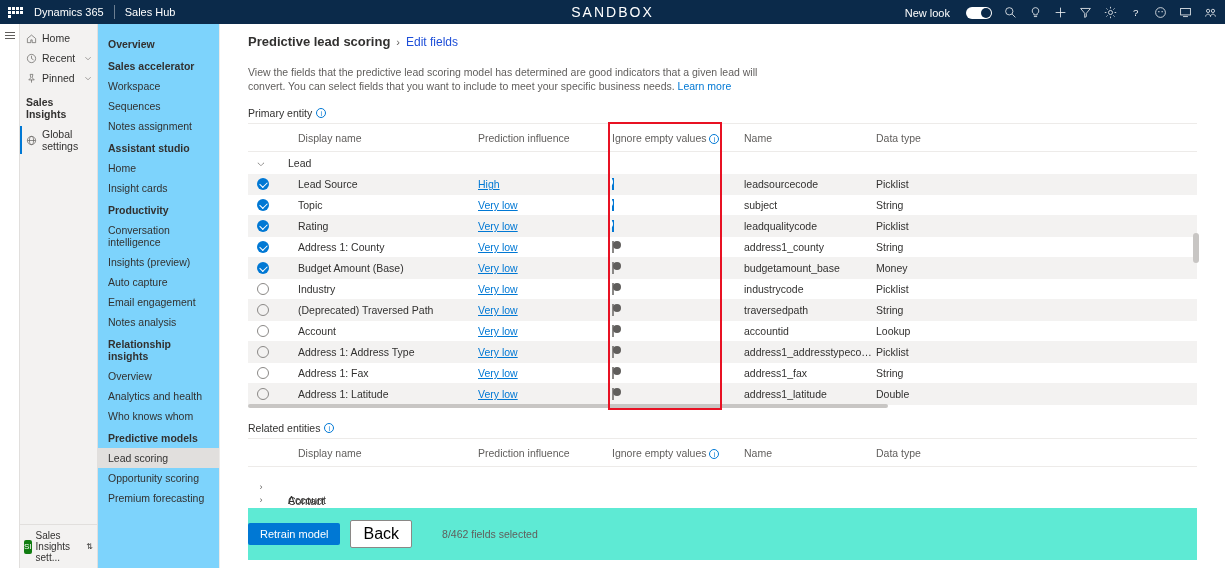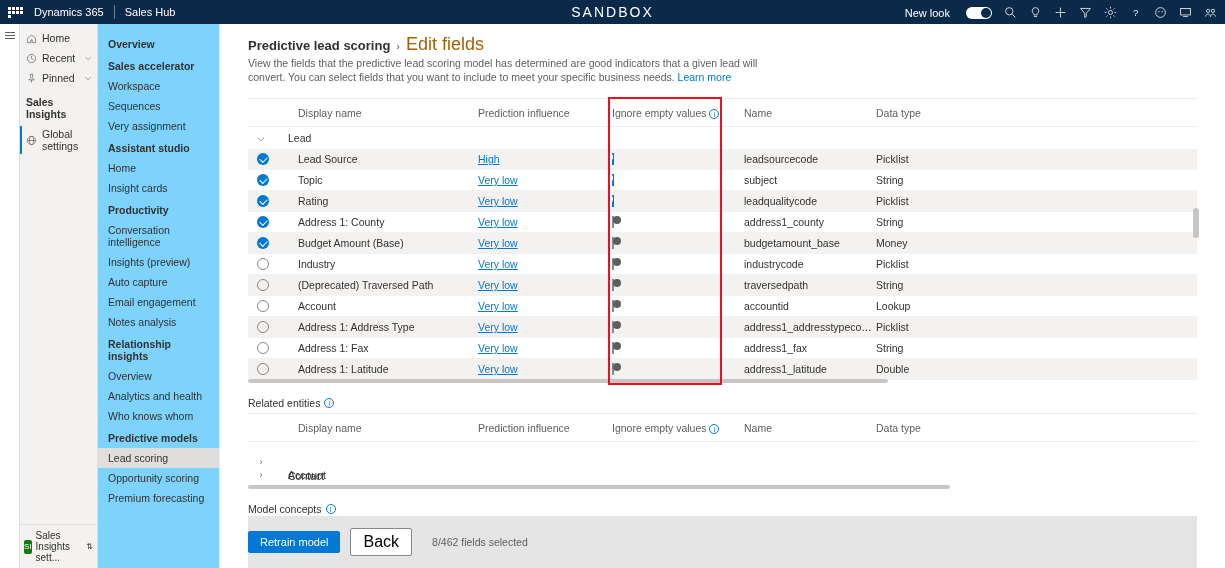--- a/index.html
+++ b/index.html
@@ -29,24 +29,24 @@
 .leftnav .footer-switch { margin-top:auto; border-top:1px solid #e1dfdd; padding:5px 4px; display:flex; align-items:center; gap:4px; font-size:10px; cursor:pointer;}
 .leftnav .footer-switch .badge { background:#107c10; color:#fff; width:14px; height:14px; font-size:8px; display:flex; align-items:center; justify-content:center; border-radius:2px;}
 .leftnav .footer-switch .upd { margin-left:auto; font-size:8px;}
 
 .secondnav { width: 122px; background:#7dd3fc; border-right:1px solid #edebe9; padding: 8px 0; overflow-y:auto; font-size:10.5px;}
 .secondnav .group-h { font-weight:600; padding: 6px 10px 4px; color:#323130;}
 .secondnav .s-item { padding: 4px 10px; cursor:pointer; color:#323130;}
 .secondnav .s-item.active { background:#e1dfdd;}
 
 .main { flex:1; padding: 10px 28px 0 28px; overflow-y:auto; position:relative;}
-.page-title { display:flex; align-items:baseline; gap:6px; margin-bottom:1px;}
+.page-title { display:flex; align-items:baseline; gap:6px; margin-bottom:16px;}
 .page-title .t1 { font-size:13px; font-weight:600;}
 .page-title .sep { color:#605e5c;}
-.page-title .t2 { font-size:18px; color:#a16207;}
+.page-title .t2 { font-size:12px; color:#1d4ed8;}
 .desc { font-size:10.5px; color:#605e5c; max-width:520px; line-height:1.35; margin-bottom:14px;}
 .desc a { color:#0078d4; text-decoration:none;}
 
 .section-label { font-size:10.5px; color:#323130; margin: 4px 0 4px 0; display:flex; align-items:center; gap:4px;}
 .info-ico { width:10px; height:10px; border:1px solid #0078d4; border-radius:50%; display:inline-flex; align-items:center; justify-content:center; font-size:7px; color:#0078d4;}
 
 .grid { border-top: 1px solid #edebe9; position:relative;}
 .grid-head, .grid-row, .grid-grp { display:grid; grid-template-columns: 26px 200px 134px 132px 132px 78px; align-items:center; font-size:10.5px;}
 .grid-head { height:28px; color:#605e5c; border-bottom:1px solid #edebe9;}
 .grid-head > div { padding-left: 4px;}
@@ -59,24 +59,24 @@
 .chk-on { width:12px; height:12px; border-radius:50%; background:#0078d4; display:flex; align-items:center;justify-content:center;}
 .chk-on::after { content:""; width:4px; height:6px; border:solid #fff; border-width:0 1.5px 1.5px 0; transform:rotate(45deg) translate(-0.5px,-0.5px);}
 .chk-off { width:12px; height:12px; border-radius:50%; border:1px solid #8a8886;}
 .link { color:#0078d4; text-decoration:underline; cursor:pointer;}
 .tog { width:22px; height:10px; border-radius:6px; position:relative; cursor:pointer; border:1px solid #8a8886; background:#fff;}
 .tog::after{content:""; position:absolute; width:8px; height:8px; border-radius:50%; background:#605e5c; top:0; left:0;}
 .tog.on { background:#0078d4; border-color:#0078d4;}
 .tog.on::after { background:#fff; left:auto; right:0;}
 .scroll-dummy { height:4px; background: linear-gradient(to right, #c8c6c4, #c8c6c4); width:640px; margin-top:-1px; border-radius:2px;}
 
-.footer-bar { position: sticky; bottom:0; background:#e5e5e5; padding: 12px 0; display:flex; align-items:center; gap:10px;}
+.footer-bar { position: sticky; bottom:8px; background:#5eead4; padding: 12px 0; display:flex; align-items:center; gap:10px;}
 .btn-primary { background:#0078d4; color:#fff; border:none; padding:5px 12px; font-size:11px; cursor:pointer; border-radius:2px;}
 .btn-sec { background:#fff; border:1px solid #8a8886; padding:4px 12px; font-size:16px; cursor:pointer; border-radius:2px;}
-.count { font-size:10.5px; color:#605e5c; margin-left:10px;}
+.count { font-size:10.5px; color:#605e5c; margin-left:20px;}
 
 .redbox { position:absolute; border:2px solid #e81123; pointer-events:none;}
 .vscroll { position:absolute; right:-2px; top:110px; width:6px; height:30px; background:#c8c6c4; border-radius:3px;}
 
 svg { display:block; }
 </style>
 </head>
 <body>
 
 <div class="topbar">
@@ -184,21 +184,21 @@
       <span>Sales Insights sett...</span>
       <span class="upd">⇅</span>
     </div>
   </div>
 
   <div class="secondnav" id="secondnav">
       <div class="group-h">Overview</div>
       <div class="group-h">Sales accelerator</div>
       <div class="s-item">Workspace</div>
       <div class="s-item">Sequences</div>
-      <div class="s-item">Very assignment</div>
+      <div class="s-item">Notes assignment</div>
       <div class="group-h">Assistant studio</div>
       <div class="s-item">Home</div>
       <div class="s-item">Insight cards</div>
       <div class="group-h">Productivity</div>
       <div class="s-item">Conversation intelligence</div>
       <div class="s-item">Insights (preview)</div>
       <div class="s-item">Auto capture</div>
       <div class="s-item">Email engagement</div>
       <div class="s-item">Notes analysis</div>
       <div class="group-h">Relationship insights</div>
@@ -214,20 +214,24 @@
   <div class="main">
     <div class="page-title">
       <span class="t1">Predictive lead scoring</span>
       <span class="sep">›</span>
       <span class="t2">Edit fields</span>
     </div>
     <div class="desc">
       <span>View the fields that the predictive lead scoring model has determined are good indicators that a given lead will convert. You can select fields that you want to include to meet your specific business needs. </span><a href="#">Learn more</a>
     </div>
 
+    <div class="section-label">
+      <span>Primary entity</span>
+      <span class="info-ico">i</span>
+    </div>
 
     <div style="position:relative;">
       <div class="grid">
         <div class="grid-head">
           <div></div>
           <div style="padding-left:24px;">Display name</div>
           <div>Prediction influence</div>
           <div><span>Ignore empty values</span> <span class="info-ico">i</span></div>
           <div>Name</div>
           <div>Data type</div>

